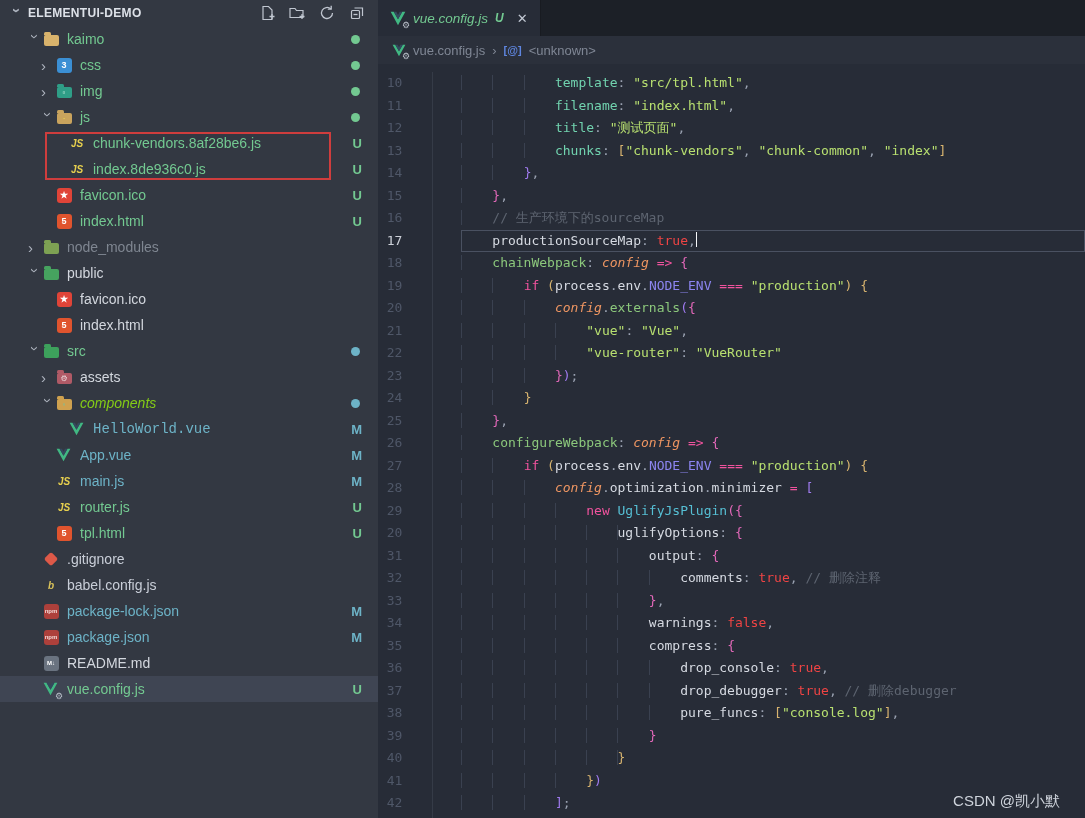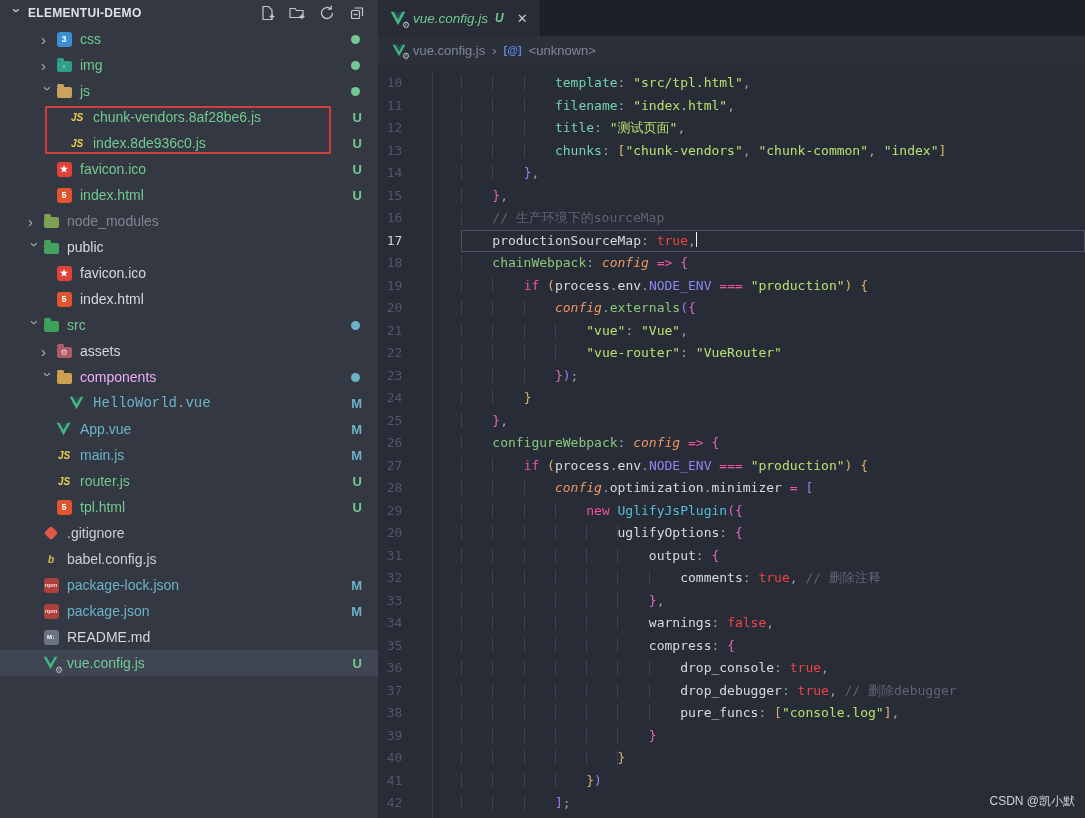--- a/index.html
+++ b/index.html
@@ -71,22 +71,22 @@
   .cl.current { outline:1px solid #4a5161; outline-offset:-1px; }
   .ind { background:repeating-linear-gradient(90deg,#3a4150 0,#3a4150 1px,transparent 1px,transparent 31.3px); }
   .cursor { display:inline-block; width:1.5px; height:15px; background:#f5f7fa; vertical-align:-2px; }
 
   
   .m{color:#71d3af} .w{color:#d6dae2} .f{color:#8cc87c} .c{color:#56bfd4}
   .s{color:#b8e070} .k{color:#f1539e} .p{color:#ef9662;font-style:italic}
   .u{color:#ef4444} .n{color:#8c85f0} .d{color:#9aa2b1} .g{color:#5d6470}
   .bg1{color:#d8b46f} .bp1{color:#e268b9} .bu1{color:#a07bf0}
 
-  .watermark { position:absolute; right:10px; bottom:6px; font-family:"Liberation Sans",sans-serif;
-    font-size:12px; color:#ced3db; }
+  .watermark { position:absolute; right:25px; bottom:6px; font-family:"Liberation Sans",sans-serif;
+    font-size:15px; color:#ced3db; }
   svg { display:block; }
 </style>
 </head>
 <body>
 
 <div class="app">
 
   <aside class="sidebar">
     <div class="project-row">
       <span class="chev open">›</span>
@@ -113,20 +113,30 @@
         <span>
           <svg width="16" height="16" viewBox="0 0 16 16">
               <rect x="2.5" y="5.5" width="8" height="8" rx="1" fill="none" stroke="#c0c6d0" stroke-width="1.2"></rect>
               <path d="M5.5 3h8v8" fill="none" stroke="#c0c6d0" stroke-width="1.2"></path>
               <path d="M4.5 9.5h4" stroke="#c0c6d0" stroke-width="1.3"></path>
             </svg>
         </span>
       </span>
     </div>
     <div class="tree">
+        <div class="row" style="padding-left: 28px;">
+          <span class="chev open">›</span>
+          <span class="ic">
+            <span class="fo" style="background:#d9b36c">
+              <b style="background:#d9b36c"></b>
+            </span>
+          </span>
+          <span class="label" style="color: rgb(115, 201, 145);">kaimo</span>
+          <span class="dot" style="background: rgb(115, 201, 145);"></span>
+        </div>
         <div class="row" style="padding-left: 41px;">
           <span class="chev">›</span>
           <span class="ic">
             <span class="sq" style="background:#3b8fd4;color:#ffffff;font-size:9px">3</span>
           </span>
           <span class="label" style="color: rgb(115, 201, 145);">css</span>
           <span class="dot" style="background: rgb(115, 201, 145);"></span>
         </div>
         <div class="row" style="padding-left: 41px;">
           <span class="chev">›</span>
@@ -235,21 +245,21 @@
           <span class="label" style="color: rgb(211, 215, 222);">assets</span>
         </div>
         <div class="row" style="padding-left: 41px;">
           <span class="chev open">›</span>
           <span class="ic">
             <span class="fo" style="background:#cfa14f">
               <b style="background:#cfa14f"></b>
               <i style="color:#4dd0c4">◦</i>
             </span>
           </span>
-          <span class="label" style="color: #f0abfc;">components</span>
+          <span class="label" style="color: #84cc16; font-style: italic;">components</span>
           <span class="dot" style="background: rgb(109, 179, 199);"></span>
         </div>
         <div class="row" style="padding-left: 54px;">
           <span class="chev blank">›</span>
           <span class="ic">
             <span class="vuewrap">
               <svg width="15" height="14" viewBox="0 0 24 22">
                 <path d="M1 1h4.6L12 12.2 18.4 1H23L12 21z" fill="#41b883"></path>
                 <path d="M5.6 1h3.9L12 5.6 14.5 1h3.9L12 12.2z" fill="#34495e"></path>
               </svg>

